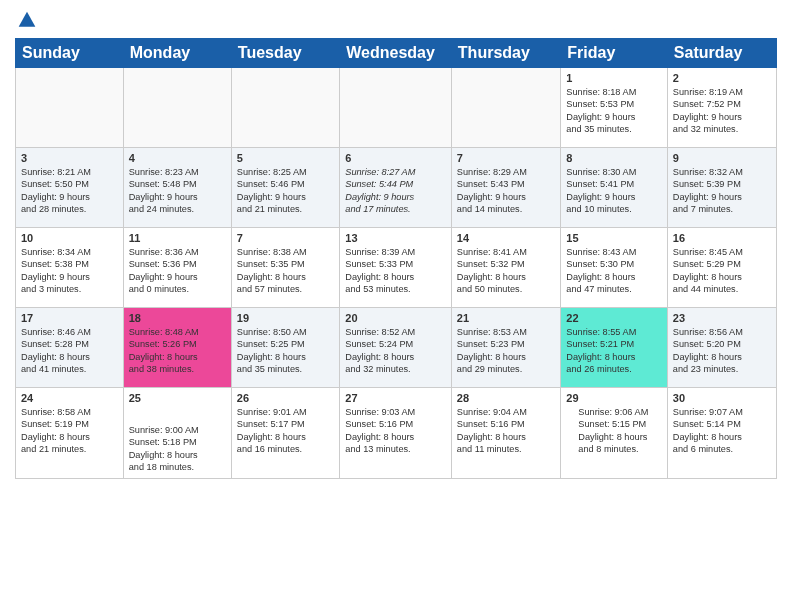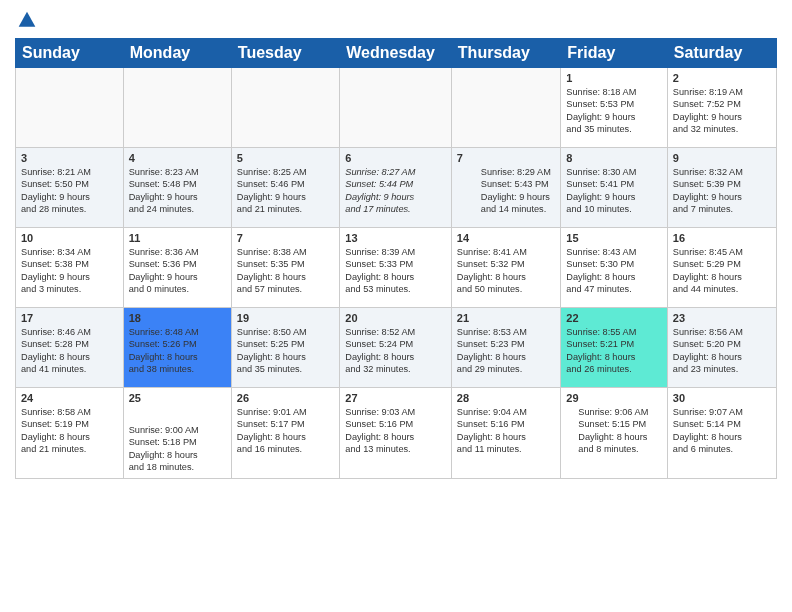--- a/index.html
+++ b/index.html
@@ -174,21 +174,21 @@
           </td>
           <td style="background: rgb(240, 244, 248);">
             <span class="day-num">6</span>
             <div class="day-info" style="white-space: pre-line; font-style: italic;">Sunrise: 8:27 AM
 Sunset: 5:44 PM
 Daylight: 9 hours
 and 17 minutes.</div>
           </td>
           <td style="background: rgb(240, 244, 248);">
             <span class="day-num">7</span>
-            <div class="day-info" style="white-space: pre-line; margin-left: 24px;">Sunrise: 8:29 AM
+            <div class="day-info" style="white-space: pre-line;">Sunrise: 8:29 AM
 Sunset: 5:43 PM
 Daylight: 9 hours
 and 14 minutes.</div>
           </td>
           <td style="background: rgb(240, 244, 248);">
             <span class="day-num">8</span>
             <div class="day-info" style="white-space: pre-line;">Sunrise: 8:30 AM
 Sunset: 5:41 PM
 Daylight: 9 hours
 and 10 minutes.</div>
@@ -253,21 +253,21 @@
           </td>
         </tr>
         <tr>
           <td style="background: rgb(240, 244, 248);">
             <span class="day-num">17</span>
             <div class="day-info" style="white-space: pre-line;">Sunrise: 8:46 AM
 Sunset: 5:28 PM
 Daylight: 8 hours
 and 41 minutes.</div>
           </td>
-          <td style="background: #3b82f6;">
+          <td style="background: #ec4899;">
             <span class="day-num">18</span>
             <div class="day-info" style="white-space: pre-line;">Sunrise: 8:48 AM
 Sunset: 5:26 PM
 Daylight: 8 hours
 and 38 minutes.</div>
           </td>
           <td style="background: rgb(240, 244, 248);">
             <span class="day-num">19</span>
             <div class="day-info" style="white-space: pre-line;">Sunrise: 8:50 AM
 Sunset: 5:25 PM

